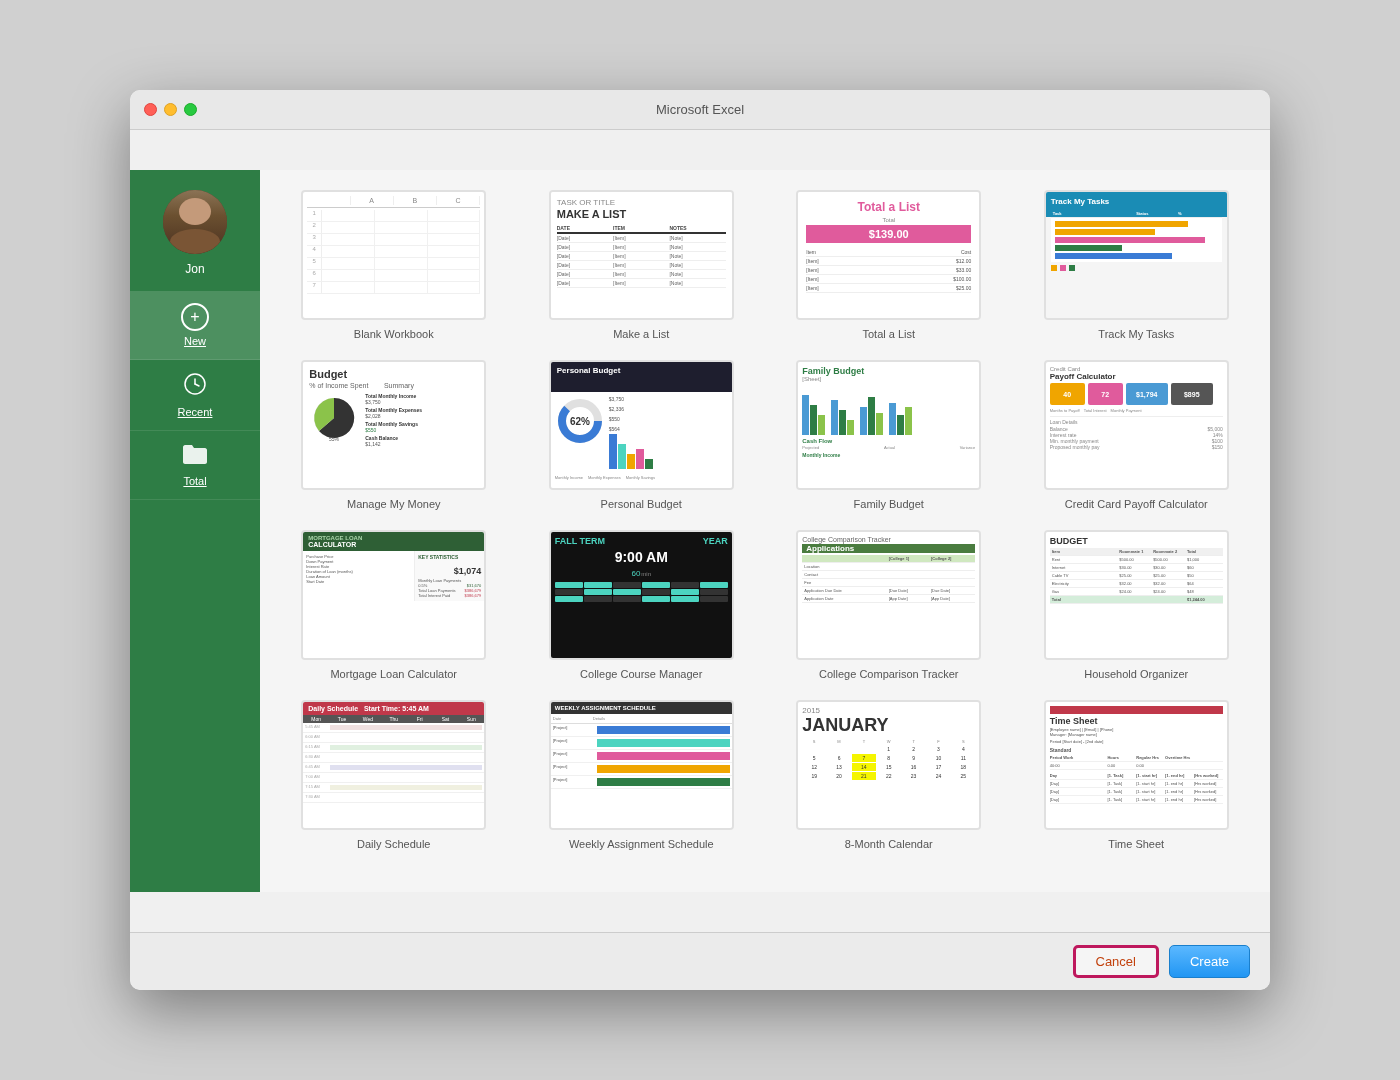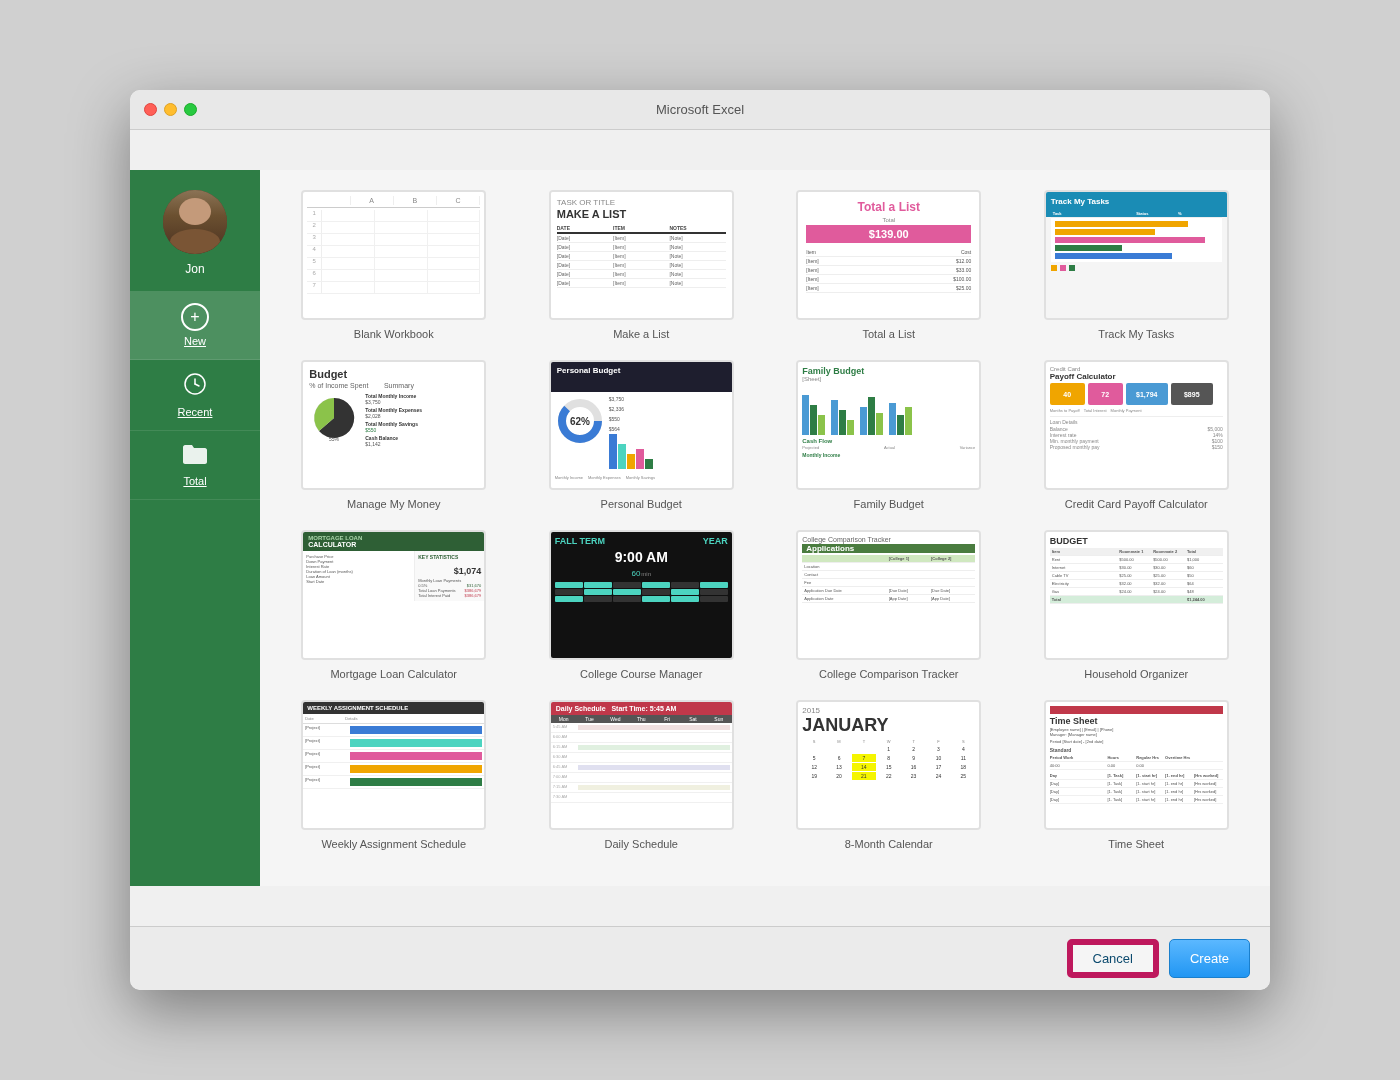--- a/index.html
+++ b/index.html
@@ -634,23 +634,23 @@
       display: flex;
       justify-content: flex-end;
       gap: 10px;
       border-radius: 0 0 10px 10px;
     }
     .btn {
       padding: 6px 20px;
       border-radius: 5px;
       font-size: 13px;
       cursor: pointer;
-      border: 6px solid #be185d;
+      border: 3px solid #be185d;
       background: #f5f5f5;
-      color: #0c4a6e;
+      color: #c2410c;
     }
     .btn-primary {
       background: linear-gradient(to bottom, #5bb8ff, #2196f3);
       color: #fff;
       border: 1px solid #1a7fcc;
     }
     
     .content-area::-webkit-scrollbar { width: 8px; }
     .content-area::-webkit-scrollbar-track { background: #f0f0f0; }
     .content-area::-webkit-scrollbar-thumb { background: #ccc; border-radius: 4px; }
@@ -1188,53 +1188,20 @@
                   <div></div>
                   <div>$1,244.00</div>
                 </div>
             </div>
           </div>
           <span class="template-name">Household Organizer</span>
         </div>
 
         <div class="template-item">
           <div class="template-preview">
-            <div class="prev-weekly">
-              <div class="prev-weekly-top">WEEKLY ASSIGNMENT SCHEDULE</div>
-              <div style="display:grid;grid-template-columns:40px 1fr;font-size:4px;color:#888;padding:2px;border-bottom:1px solid #ddd;">
-                <div>Date</div>
-                  <div>Details</div>
-              </div>
-              <div class="prev-weekly-row">
-                  <div>[Project]</div>
-                  <div style="height:8px;background:#3a7bd5;margin:1px 0;"></div>
-                </div>
-              <div class="prev-weekly-row">
-                  <div>[Project]</div>
-                  <div style="height:8px;background:#4cd4c0;margin:1px 0;"></div>
-                </div>
-              <div class="prev-weekly-row">
-                  <div>[Project]</div>
-                  <div style="height:8px;background:#e05b9c;margin:1px 0;"></div>
-                </div>
-              <div class="prev-weekly-row">
-                  <div>[Project]</div>
-                  <div style="height:8px;background:#f0a500;margin:1px 0;"></div>
-                </div>
-              <div class="prev-weekly-row">
-                  <div>[Project]</div>
-                  <div style="height:8px;background:#2e7d45;margin:1px 0;"></div>
-                </div>
-            </div>
-          </div>
-          <span class="template-name">Weekly Assignment Schedule</span>
-        </div>
-
-        <div class="template-item">
-          <div class="template-preview">
             <div class="prev-daily">
               <div class="prev-daily-top">Daily Schedule &nbsp; Start Time: 5:45 AM</div>
               <div class="prev-daily-header">
                 <div class="prev-daily-header-cell">Mon</div>
                 <div class="prev-daily-header-cell">Tue</div>
                 <div class="prev-daily-header-cell">Wed</div>
                 <div class="prev-daily-header-cell">Thu</div>
                 <div class="prev-daily-header-cell">Fri</div>
                 <div class="prev-daily-header-cell">Sat</div>
                 <div class="prev-daily-header-cell">Sun</div>
@@ -1267,20 +1234,53 @@
                   <div class="prev-daily-time">7:15 AM</div>
                   <div style="flex:1;height:5px;background:#f0f0e0;margin:1px 0;"></div>
                 </div>
               <div class="prev-daily-row">
                   <div class="prev-daily-time">7:30 AM</div>
                   <div style="flex:1;height:5px;margin:1px 0;"></div>
                 </div>
             </div>
           </div>
           <span class="template-name">Daily Schedule</span>
+        </div>
+
+        <div class="template-item">
+          <div class="template-preview">
+            <div class="prev-weekly">
+              <div class="prev-weekly-top">WEEKLY ASSIGNMENT SCHEDULE</div>
+              <div style="display:grid;grid-template-columns:40px 1fr;font-size:4px;color:#888;padding:2px;border-bottom:1px solid #ddd;">
+                <div>Date</div>
+                  <div>Details</div>
+              </div>
+              <div class="prev-weekly-row">
+                  <div>[Project]</div>
+                  <div style="height:8px;background:#3a7bd5;margin:1px 0;"></div>
+                </div>
+              <div class="prev-weekly-row">
+                  <div>[Project]</div>
+                  <div style="height:8px;background:#4cd4c0;margin:1px 0;"></div>
+                </div>
+              <div class="prev-weekly-row">
+                  <div>[Project]</div>
+                  <div style="height:8px;background:#e05b9c;margin:1px 0;"></div>
+                </div>
+              <div class="prev-weekly-row">
+                  <div>[Project]</div>
+                  <div style="height:8px;background:#f0a500;margin:1px 0;"></div>
+                </div>
+              <div class="prev-weekly-row">
+                  <div>[Project]</div>
+                  <div style="height:8px;background:#2e7d45;margin:1px 0;"></div>
+                </div>
+            </div>
+          </div>
+          <span class="template-name">Weekly Assignment Schedule</span>
         </div>
 
         <div class="template-item">
           <div class="template-preview">
             <div class="prev-calendar">
               <div class="prev-calendar-year">2015</div>
               <div class="prev-calendar-month">JANUARY</div>
               <div class="prev-calendar-grid">
                 <div class="prev-calendar-day-header">S</div>
                 <div class="prev-calendar-day-header">M</div>

